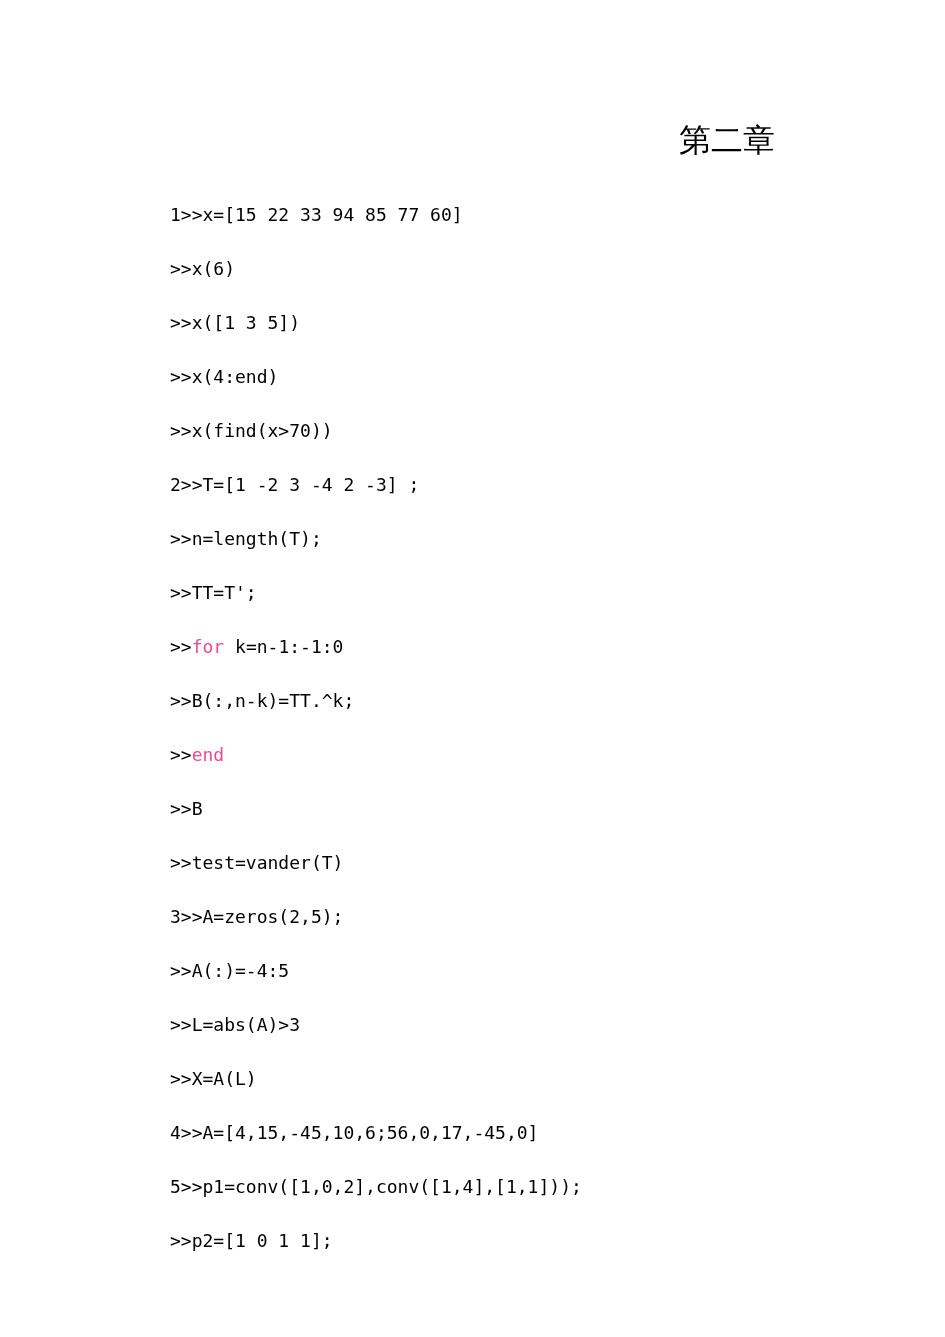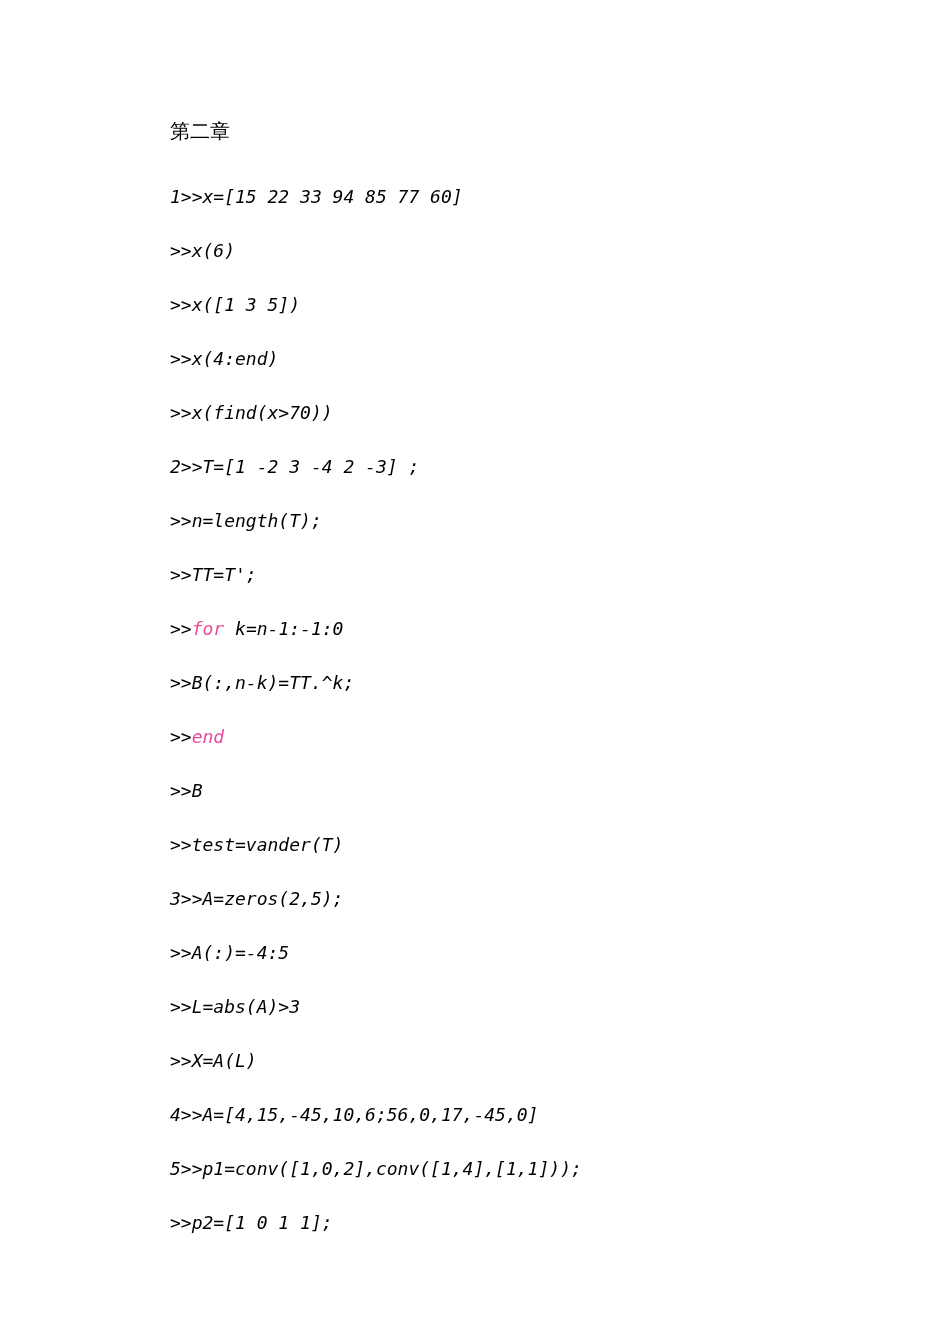--- a/index.html
+++ b/index.html
@@ -10,28 +10,29 @@
   }
   .page {
     padding: 110px 170px 60px 170px;
     font-family: "SimSun", "NSimSun", "STSong", serif;
     font-size: 18px;
     line-height: 1.5;
     color: #000000;
   }
   .heading {
     font-family: Liberation Serif, serif;
-    font-size: 20px;
+    font-size: 32px;
     margin: 6px 0 10px 0;
+    text-align: right;
   }
   .code {
     font-family: "SimSun", "NSimSun", monospace;
     white-space: pre;
   }
-  .line { display: block; font-style: italic; }
+  .line { display: block; }
   .kw { color: #ec4899; }
 </style>
 </head>
 <body>
 
 <div class="page">
 
   <div class="heading">第二章</div>
 
   <div class="code">

